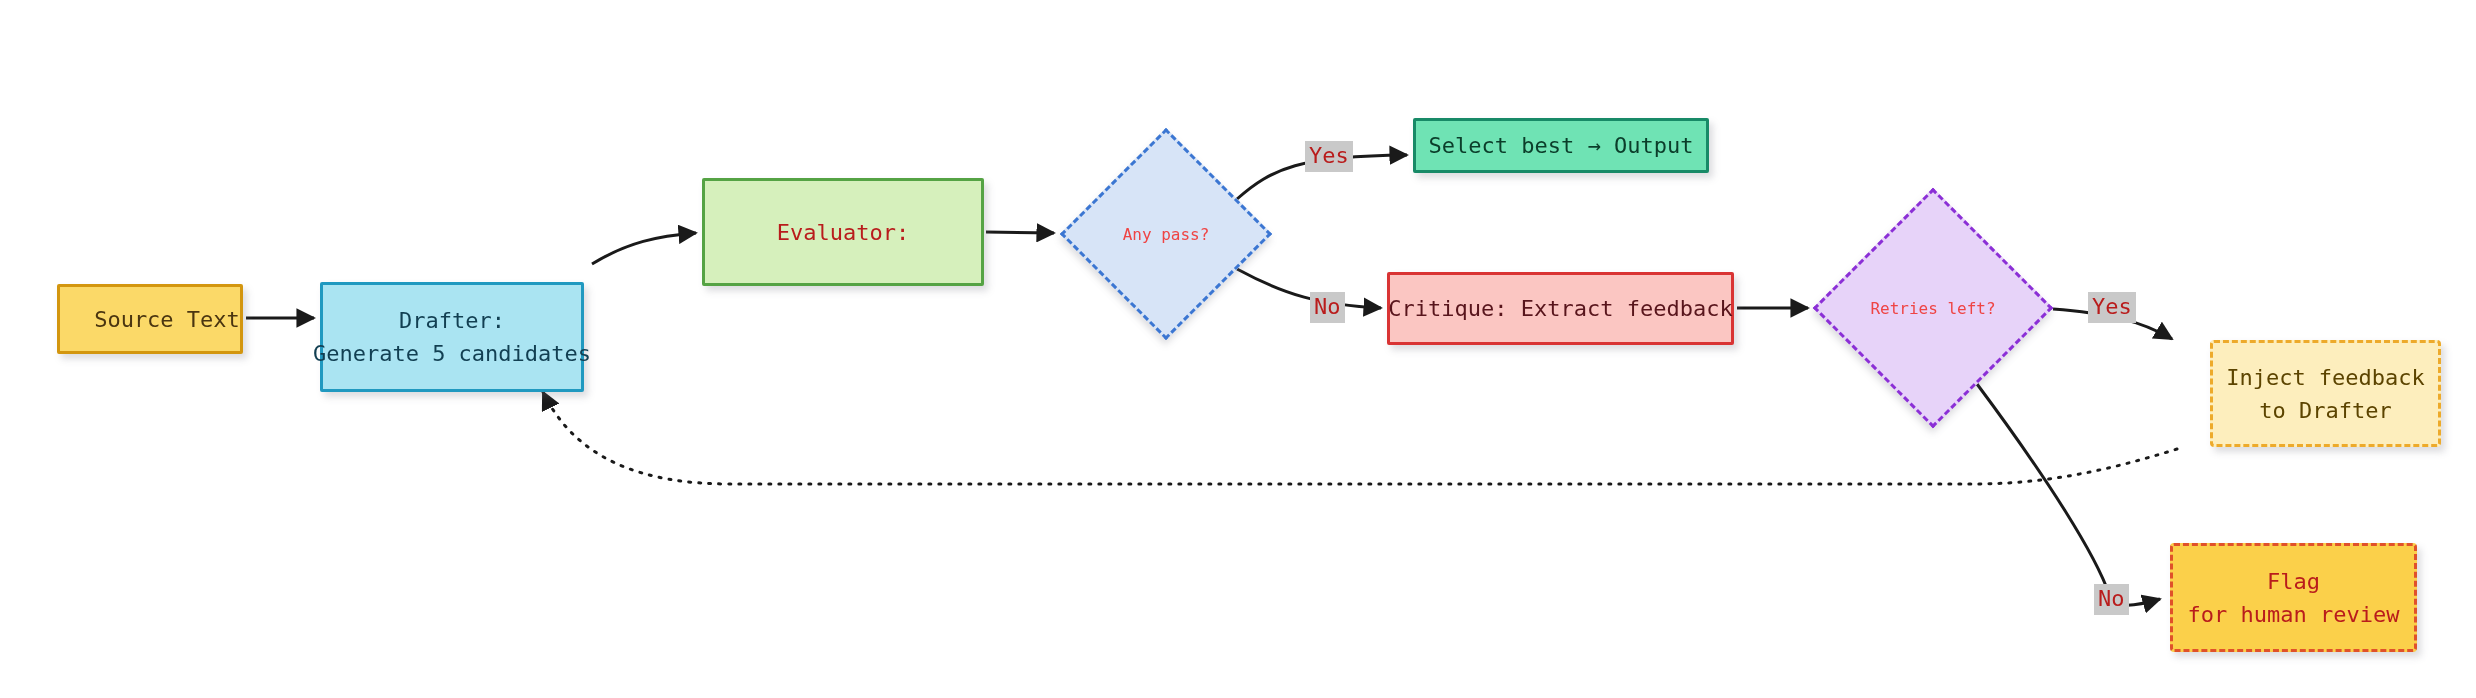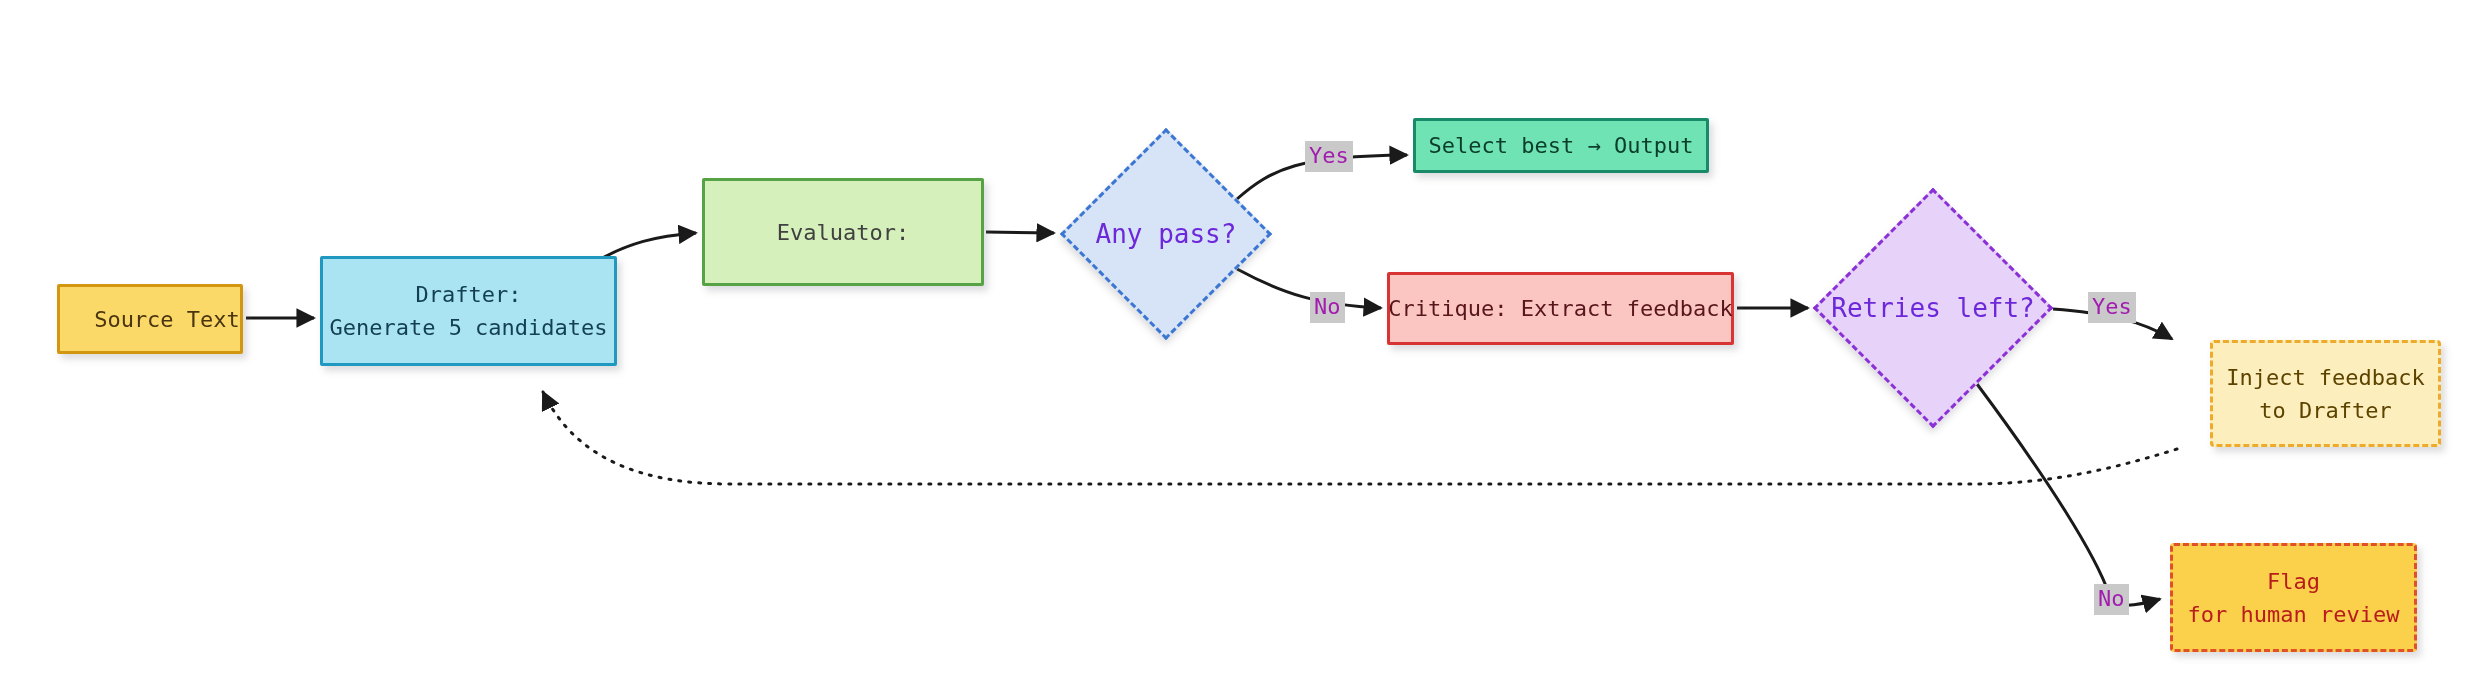--- a/index.html
+++ b/index.html
@@ -28,51 +28,51 @@
     font-size: 22px;
     line-height: 1.5;
     border-style: solid;
     border-width: 3px;
     border-radius: 2px;
     box-shadow: 4px 5px 7px rgba(120,120,130,0.25);
   }
   .node span { display: block; white-space: nowrap; }
   
   .n-source    { left:   57px; top: 284px; width: 186px; height:  70px; background:#fbd968; border-color:#d3960f; color:#4a3510;padding-left:34px; }
-  .n-drafter   { left:  320px; top: 256px; width: 297px; height: 110px; background:#aae4f2; border-color:#2099c0; color:#123f52; }
-  .n-evaluator { left:  702px; top: 178px; width: 282px; height: 108px; background:#d6f0bc; border-color:#55a344; color:#404040; }
+  .n-drafter   { left:  320px; top: 282px; width: 264px; height: 110px; background:#aae4f2; border-color:#2099c0; color:#123f52; }
+  .n-evaluator { left:  702px; top: 178px; width: 282px; height: 108px; background:#d6f0bc; border-color:#55a344; color:#b91c1c; }
   .n-select    { left: 1413px; top: 118px; width: 296px; height:  55px; background:#6fe3b4; border-color:#188a67; color:#0b3d2a; }
   .n-critique  { left: 1387px; top: 272px; width: 347px; height:  73px; background:#fbc6c2; border-color:#d93434; color:#58151c; }
   .n-inject    { left: 2178px; top: 340px; width: 231px; height: 107px; background:#fdeebd; border-color:#edaa2b; color:#5c4400; border-style: dashed; border-radius: 4px; margin-left: 32px; }
   .n-flag      { left: 2170px; top: 543px; width: 247px; height: 109px; background:#fbd04a; border-color:#e0512a; color:#b91c1c; border-style: dashed; border-radius: 4px; }
   
   .diamond-wrap { position: absolute; z-index: 2; }
   .d-anypass { left: 1091px; top: 159px; width: 150px; height: 150px; }
   .d-retries { left: 1848px; top: 223px; width: 170px; height: 170px; }
   .diamond-shape {
     position: absolute; inset: 0;
     transform: rotate(45deg);
     box-sizing: border-box;
     border: 3px dashed;
     box-shadow: 3px 4px 7px rgba(120,120,130,0.25);
   }
   .d-anypass .diamond-shape { background:#d7e4f7; border-color:#3b76d2; }
   .d-retries .diamond-shape { background:#e7d3f9; border-color:#8b2fd6; }
   .diamond-label {
     position: absolute; inset: 0;
     display: flex; align-items: center; justify-content: center;
-    font-size: 26px; color: #6d28d9; white-space: nowrap;
+    font-size: 16px; color: #ef4444; white-space: nowrap;
     z-index: 3;
   }
   
   .edge-label {
     position: absolute;
     z-index: 3;
     background: #c9c9c9;
-    color: #a21caf;
+    color: #b91c1c;
     font-size: 22px;
     line-height: 1.3;
     padding: 1px 4px;
   }
   .l-anypass-yes { left: 1305px; top: 141px; }
   .l-anypass-no  { left: 1310px; top: 292px; }
   .l-retries-yes { left: 2088px; top: 292px; }
   .l-retries-no  { left: 2094px; top: 584px; }
 </style>
 </head>

